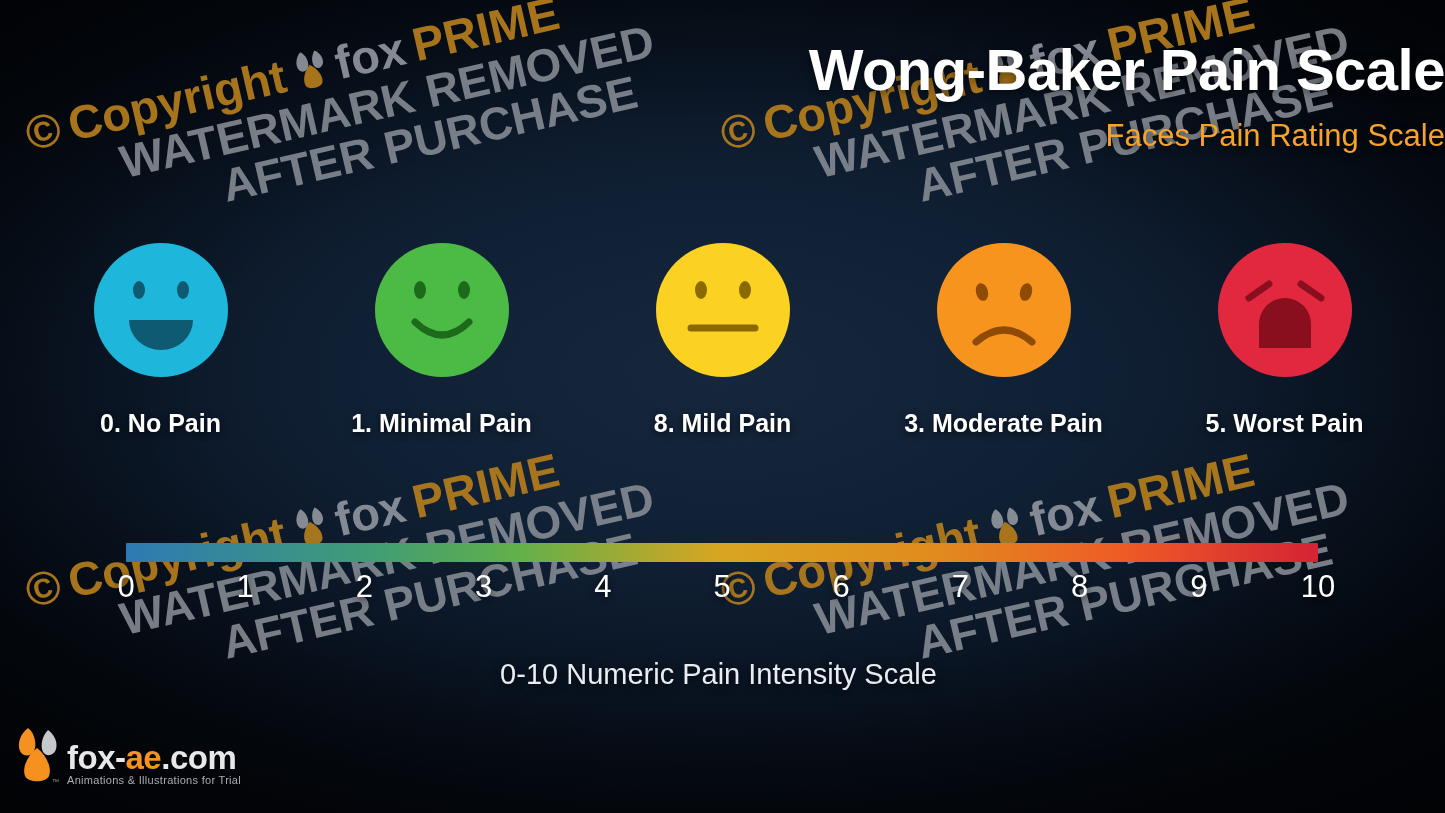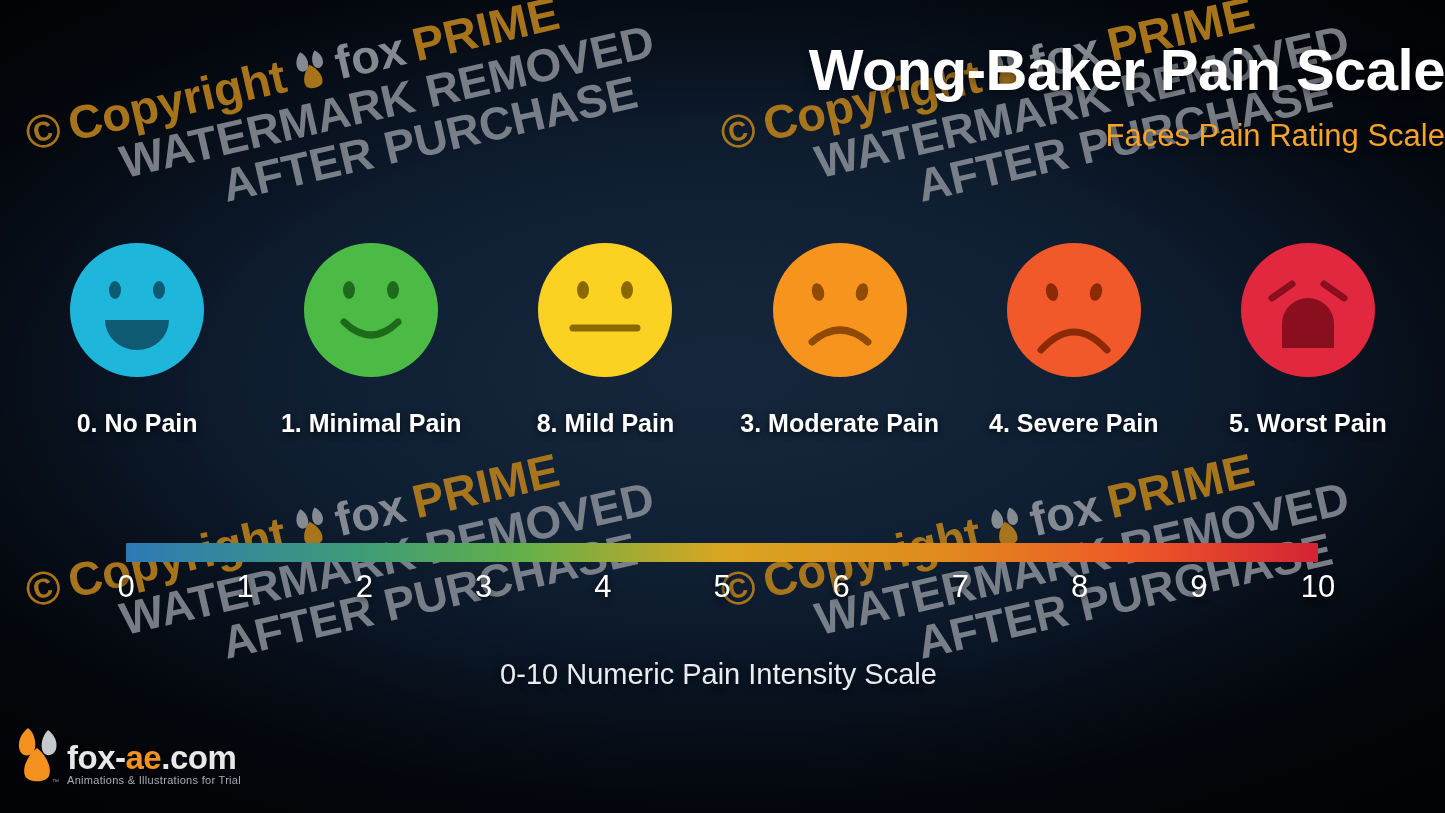--- a/index.html
+++ b/index.html
@@ -229,29 +229,20 @@
         <div class="face-label">8. Mild Pain</div>
       </div>
       <div class="face-cell">
         <svg width="140" height="140" viewBox="0 0 140 140" class="face-svg">
           <circle cx="70" cy="70" r="67" fill="#f7941e"></circle>
           <ellipse cx="48" cy="52" rx="6" ry="9" fill="#8f4a05" transform="rotate(-14 48 52)"></ellipse>
           <ellipse cx="92" cy="52" rx="6" ry="9" fill="#8f4a05" transform="rotate(14 92 52)"></ellipse>
           <path d="M 42 102 Q 70 78 98 102" fill="none" stroke="#8f4a05" stroke-width="7" stroke-linecap="round"></path>
         </svg>
         <div class="face-label">3. Moderate Pain</div>
-      </div>
-      <div class="face-cell">
-        <svg width="140" height="140" viewBox="0 0 140 140" class="face-svg">
-          <circle cx="70" cy="70" r="67" fill="#f1592a"></circle>
-          <ellipse cx="48" cy="52" rx="6" ry="9" fill="#8c2a08" transform="rotate(-14 48 52)"></ellipse>
-          <ellipse cx="92" cy="52" rx="6" ry="9" fill="#8c2a08" transform="rotate(14 92 52)"></ellipse>
-          <path d="M 37 110 Q 70 74 103 110" fill="none" stroke="#8c2a08" stroke-width="7" stroke-linecap="round"></path>
-        </svg>
-        <div class="face-label">4. Severe Pain</div>
       </div>
       <div class="face-cell">
         <svg width="140" height="140" viewBox="0 0 140 140" class="face-svg">
           <circle cx="70" cy="70" r="67" fill="#e2283f"></circle>
           <line x1="34" y1="58" x2="54" y2="44" stroke="#8a0f1e" stroke-width="7" stroke-linecap="round"></line>
           <line x1="106" y1="58" x2="86" y2="44" stroke="#8a0f1e" stroke-width="7" stroke-linecap="round"></line>
           <path d="M 44 108 L 44 84 A 26 26 0 0 1 96 84 L 96 108 Z" fill="#8a0f1e"></path>
         </svg>
         <div class="face-label">5. Worst Pain</div>
       </div>

